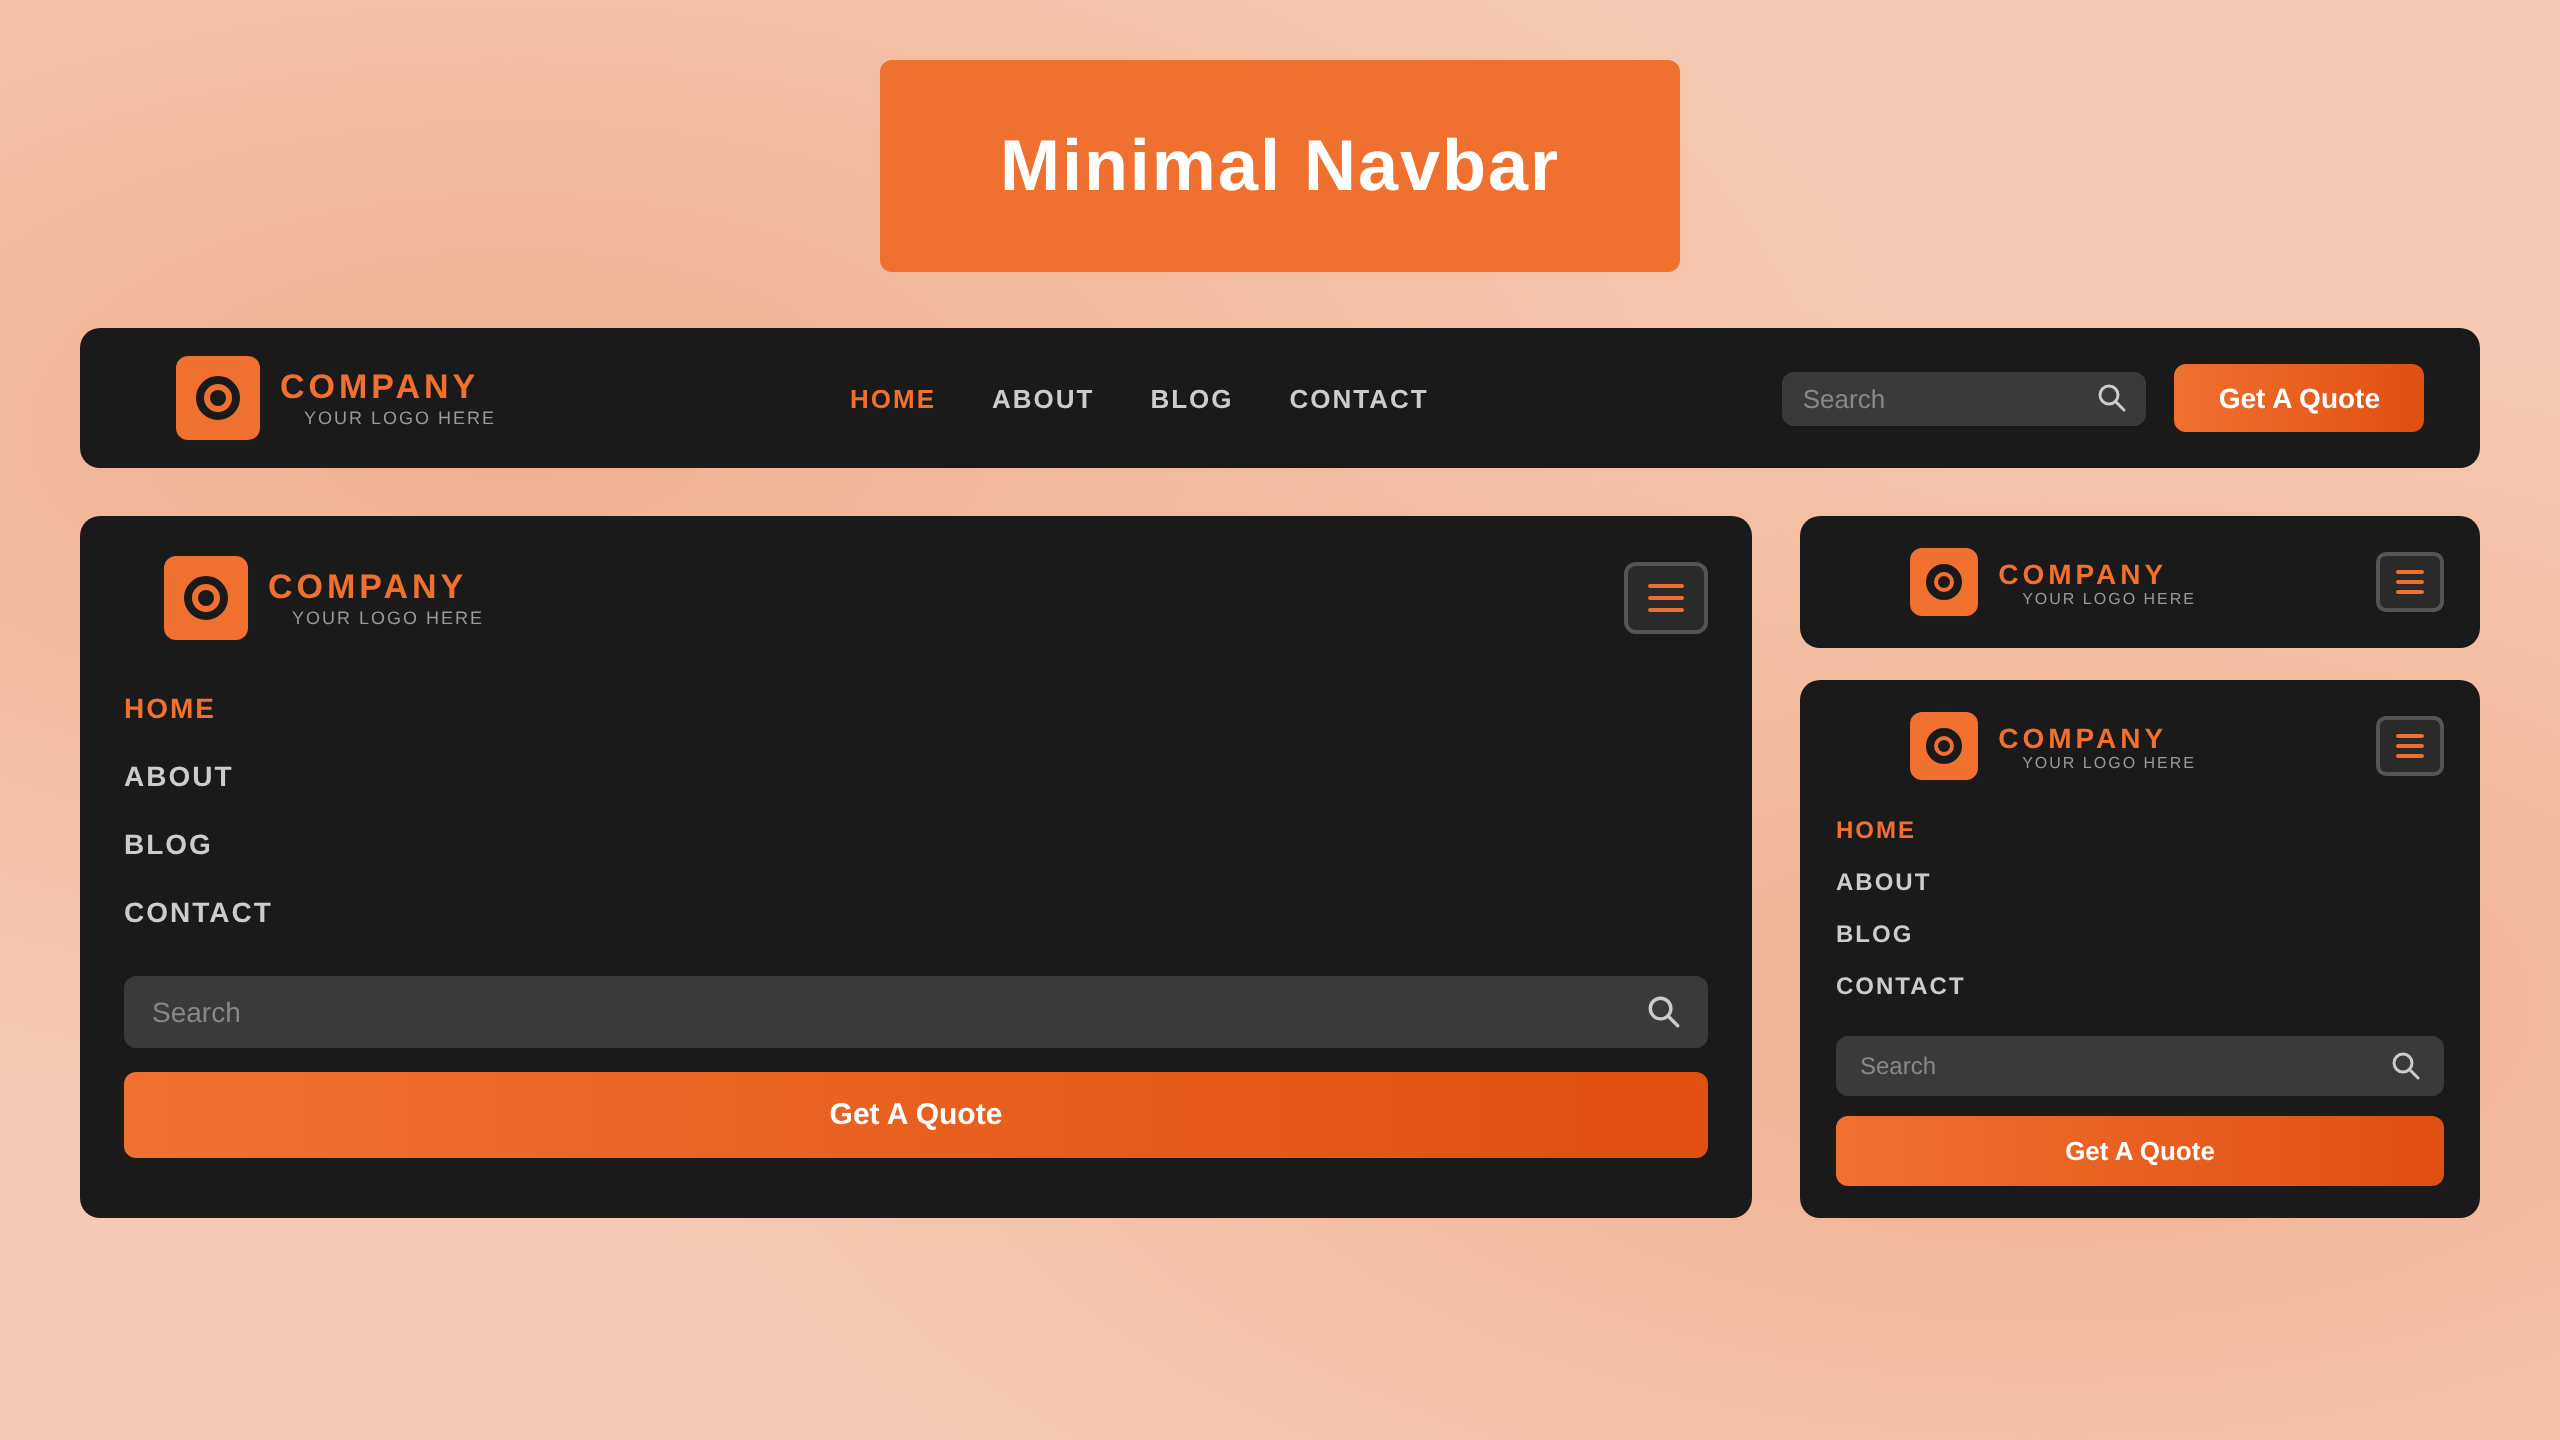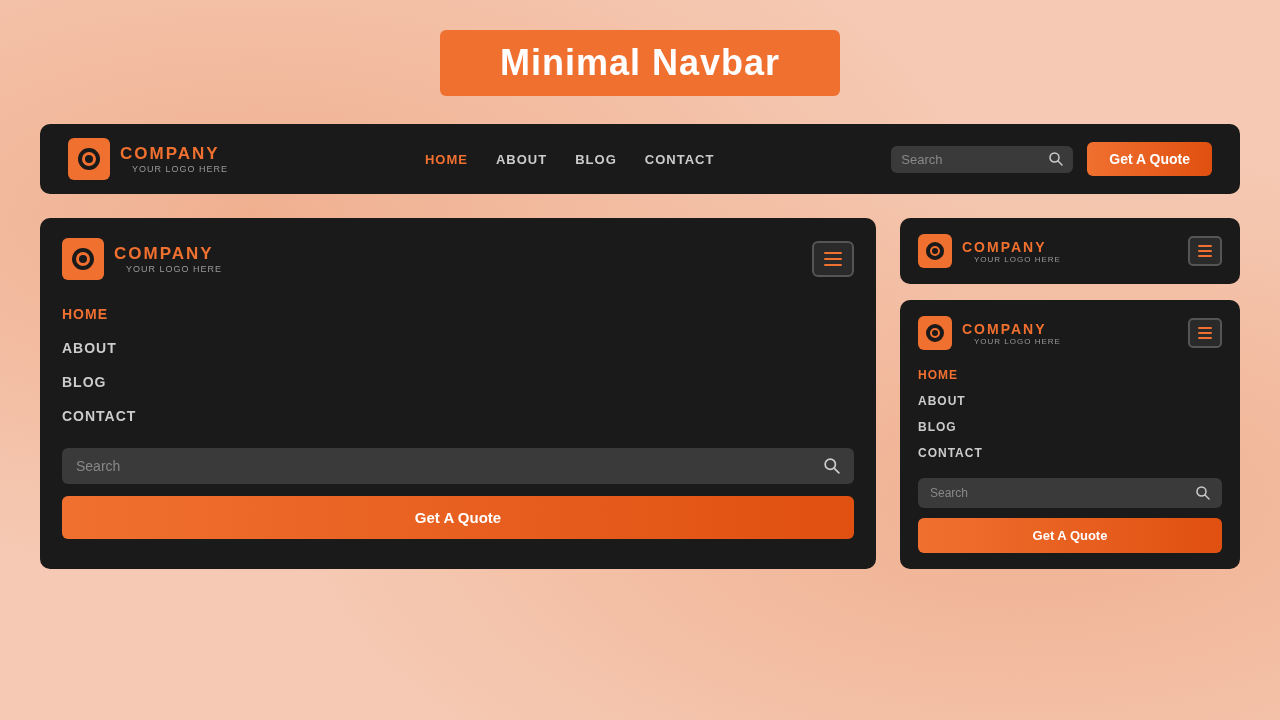--- a/index.html
+++ b/index.html
@@ -15,21 +15,21 @@
       display: flex;
       flex-direction: column;
       align-items: center;
       padding: 30px 40px;
     }
 
     
     .page-title-wrap {
       background-color: #f07030;
       border-radius: 6px;
-      padding: 12px 60px;
+      padding: 32px 60px;
       margin-bottom: 28px;
     }
     .page-title-wrap h1 {
       color: #fff;
       font-size: 36px;
       font-weight: bold;
       letter-spacing: 1px;
     }
 
     
@@ -42,20 +42,21 @@
       display: flex;
       align-items: center;
       margin-bottom: 24px;
     }
 
     .logo-area {
       display: flex;
       align-items: center;
       gap: 10px;
       min-width: 180px;
+      justify-content: flex-end;
     }
     .logo-icon {
       width: 42px;
       height: 42px;
       background-color: #f07030;
       border-radius: 6px;
       display: flex;
       align-items: center;
       justify-content: center;
       flex-shrink: 0;

